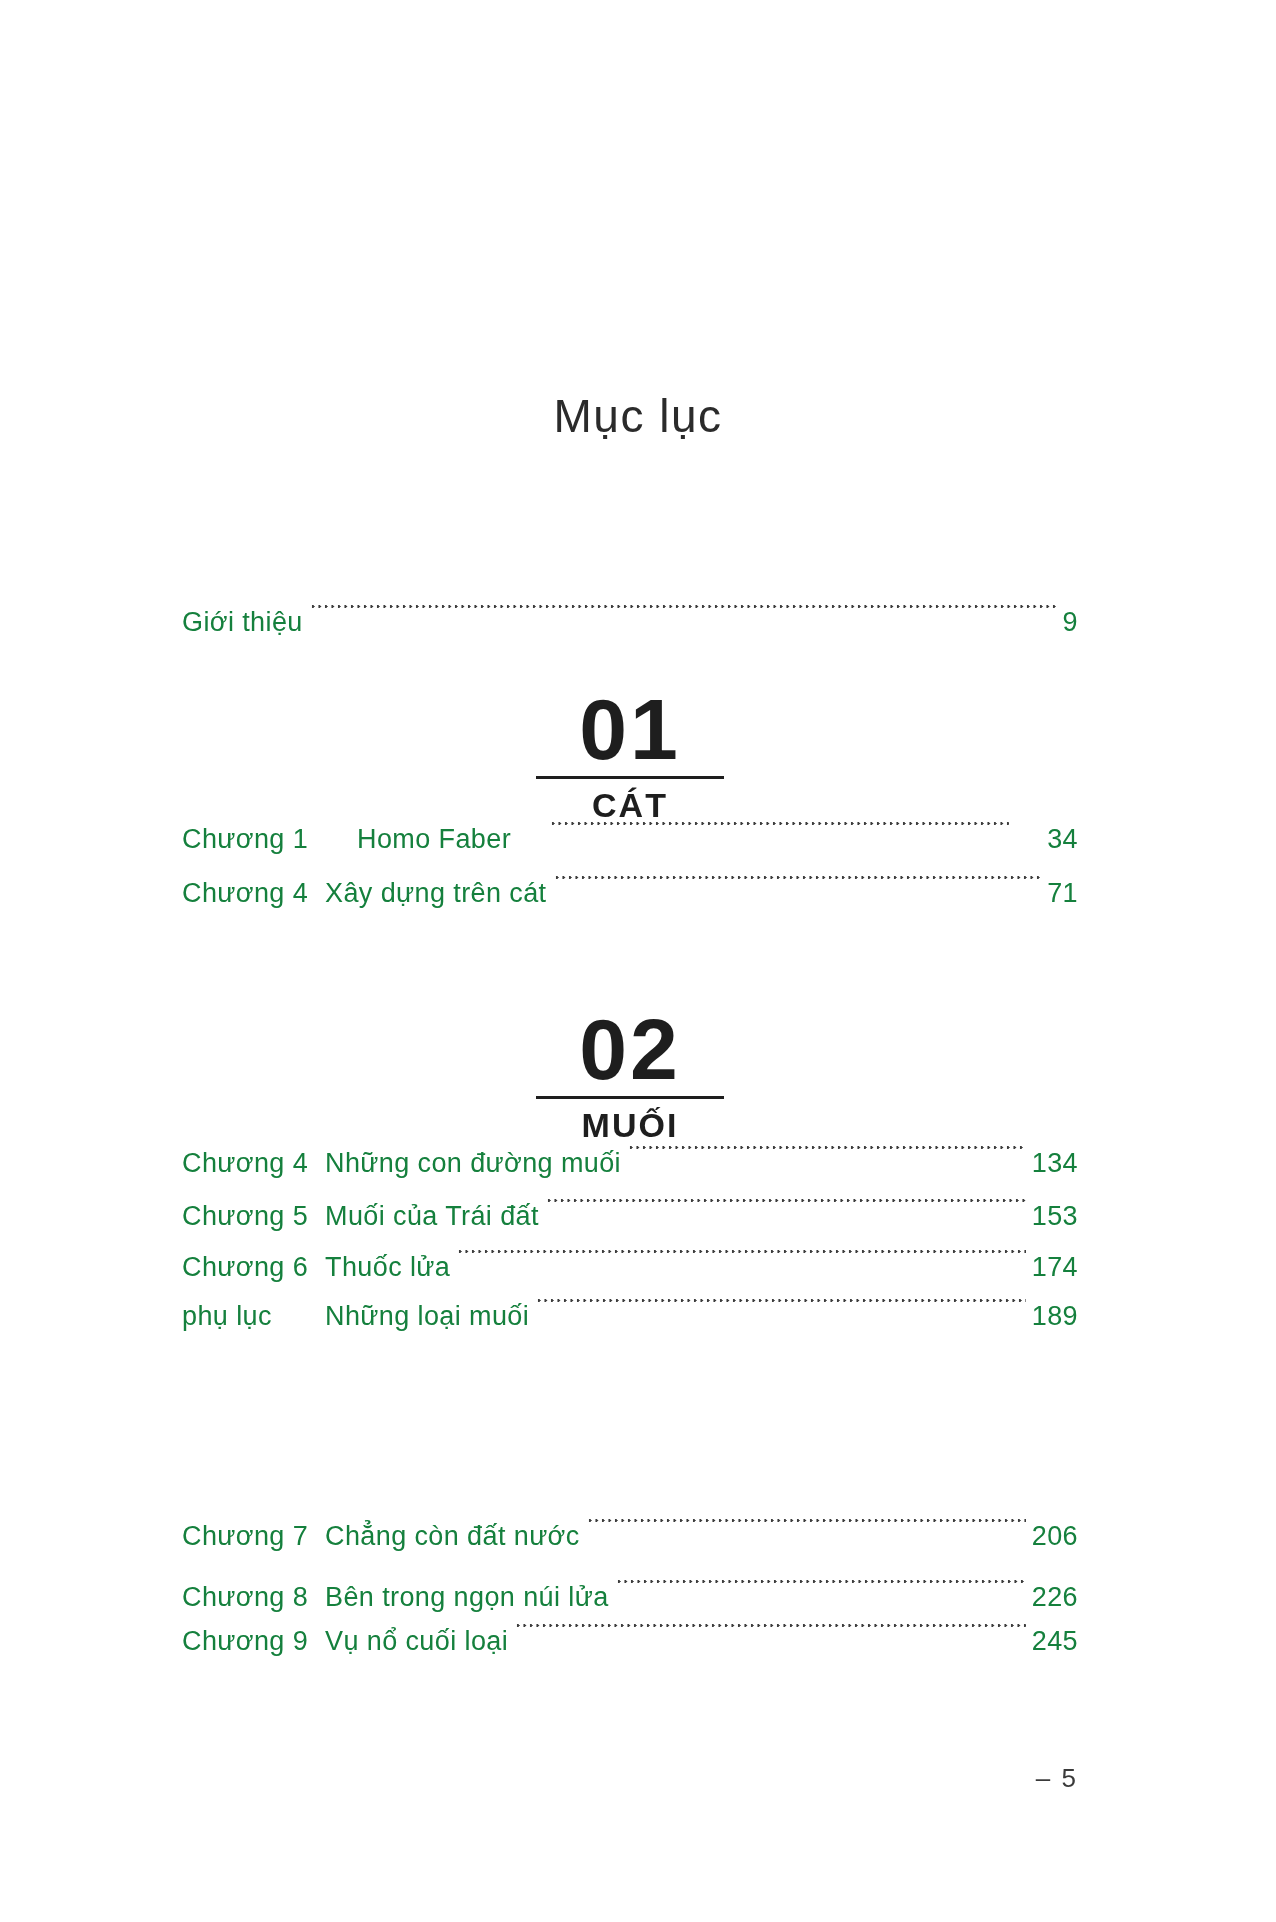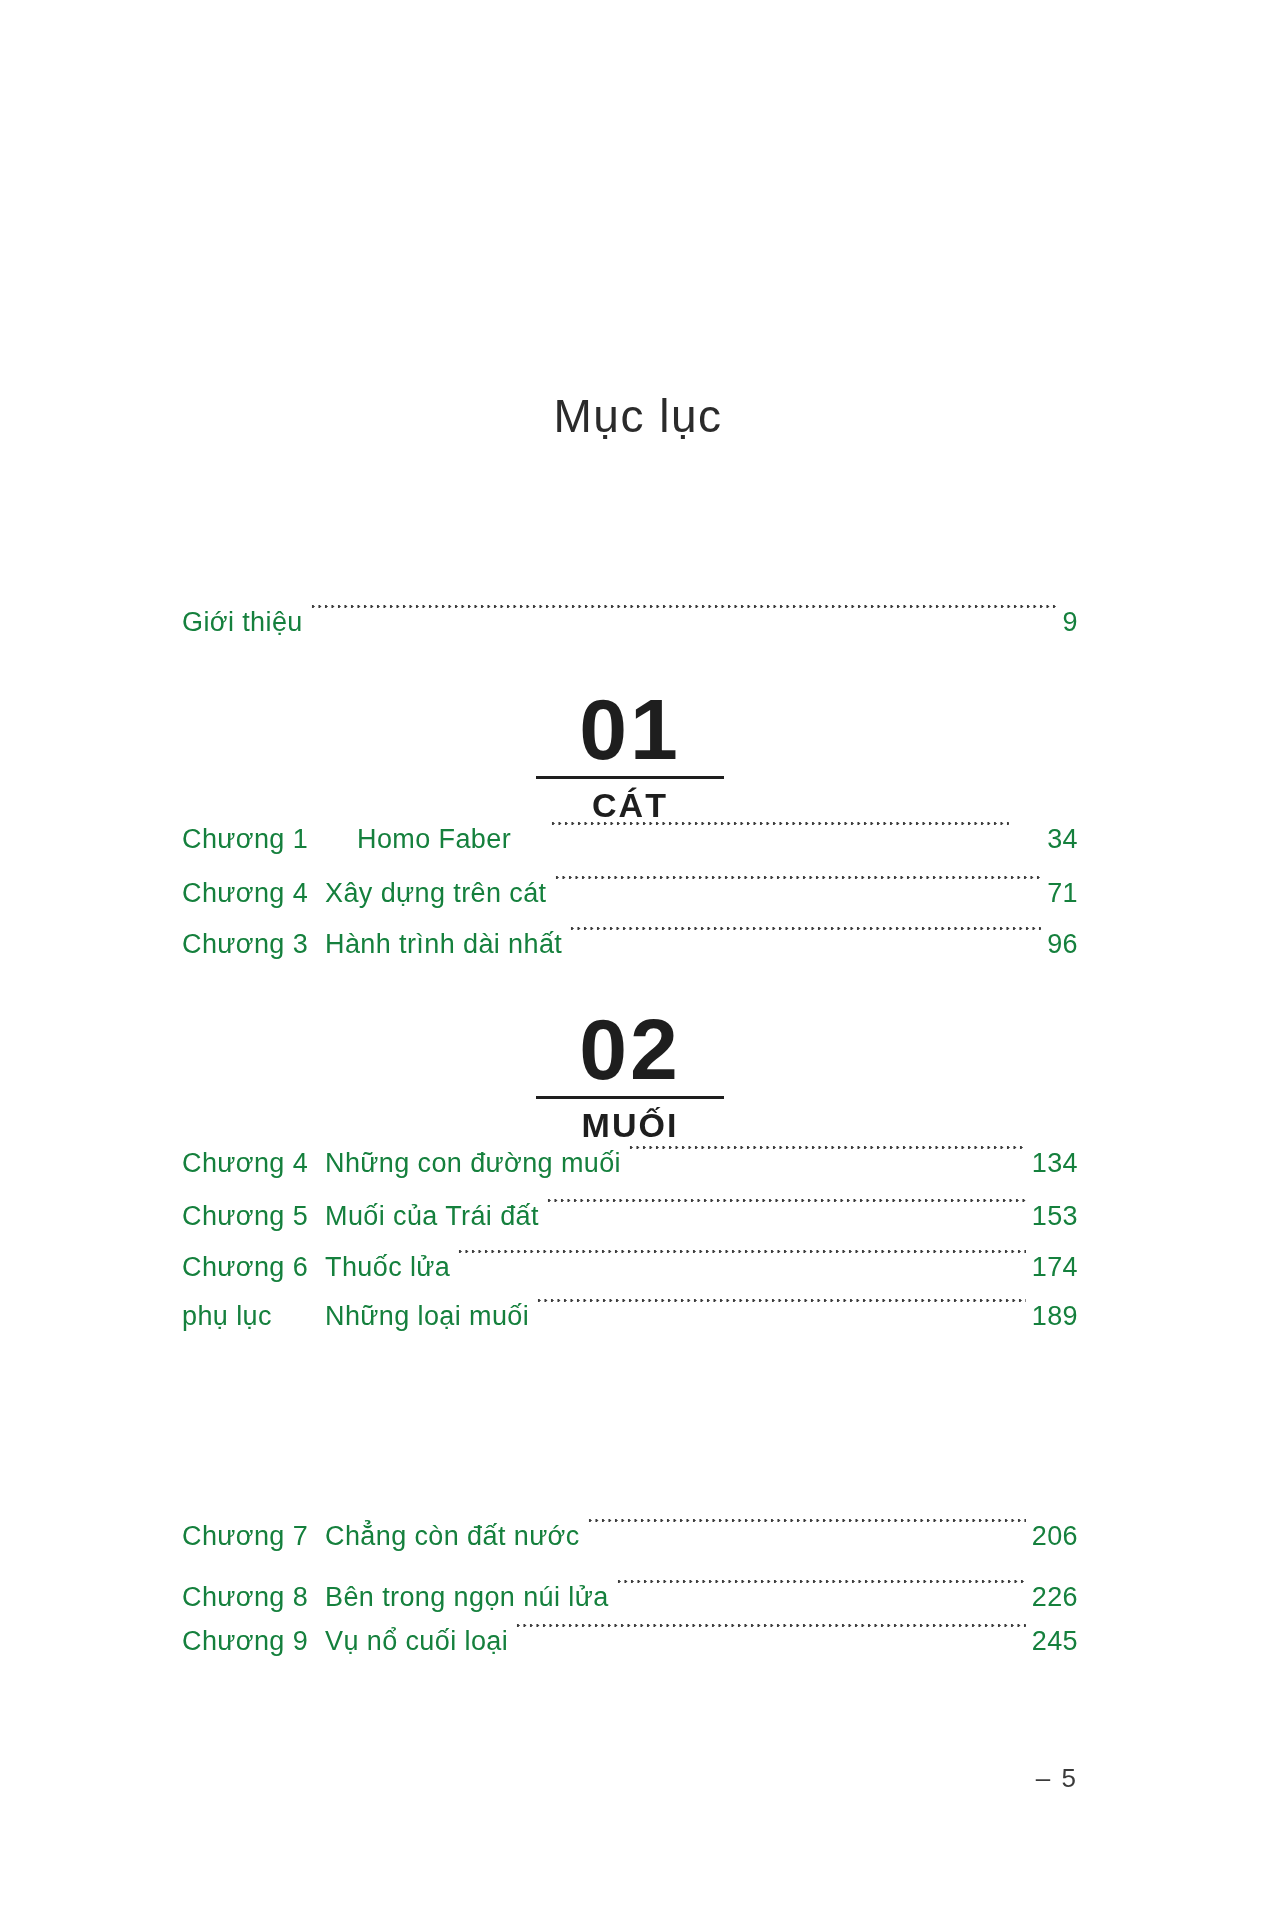--- a/index.html
+++ b/index.html
@@ -138,26 +138,20 @@
       <span class="row-title">Homo Faber</span>
       <span class="leader"></span>
       <span class="row-page">34</span>
     </div>
     <div class="toc-row row-c2">
       <span class="chap-label">Chương 4</span>
       <span class="row-title">Xây dựng trên cát</span>
       <span class="leader"></span>
       <span class="row-page">71</span>
     </div>
-    <div class="toc-row row-c3">
-      <span class="chap-label">Chương 3</span>
-      <span class="row-title">Hành trình dài nhất</span>
-      <span class="leader"></span>
-      <span class="row-page">96</span>
-    </div>
 
     <div class="section-header hdr-s2">
       <div class="section-number">02</div>
       <div class="section-rule"></div>
       <div class="section-name">MUỐI</div>
     </div>
 
     <div class="toc-row row-c4">
       <span class="chap-label">Chương 4</span>
       <span class="row-title">Những con đường muối</span>

